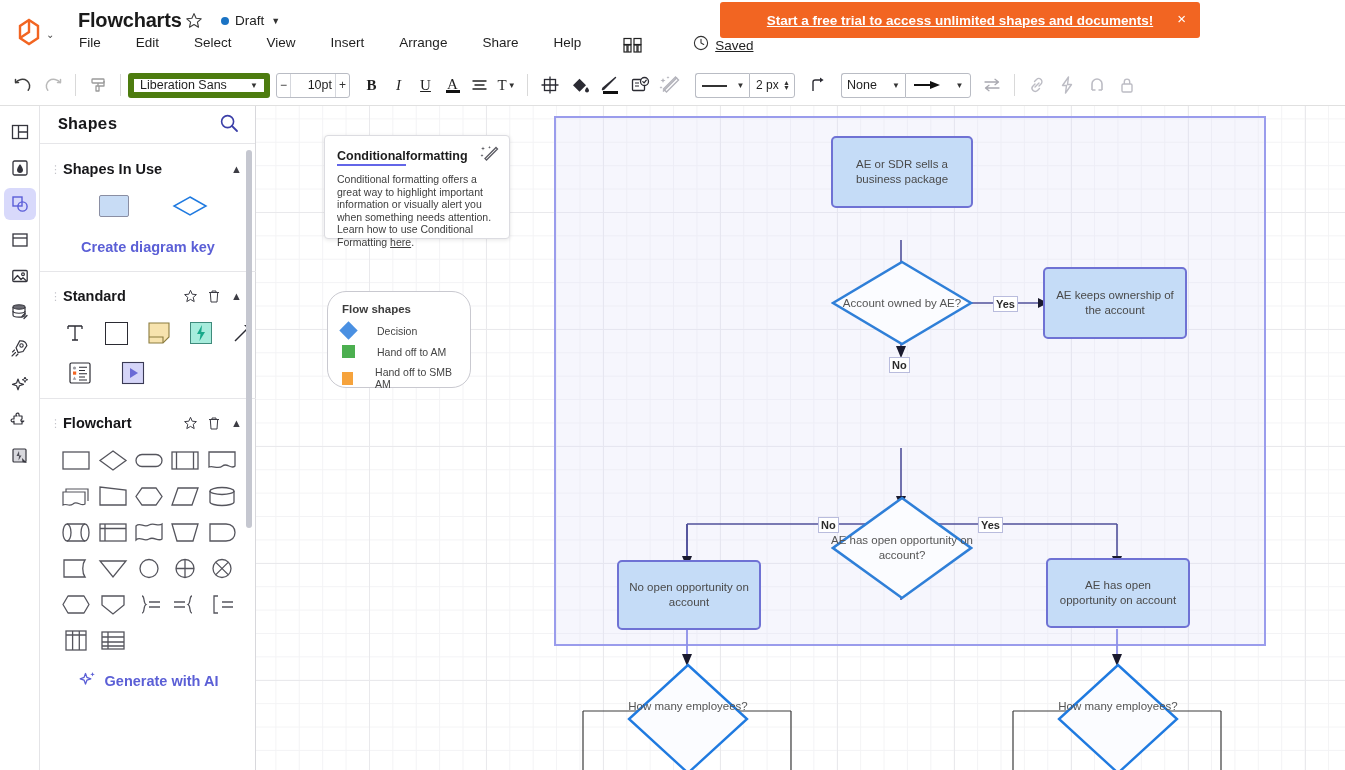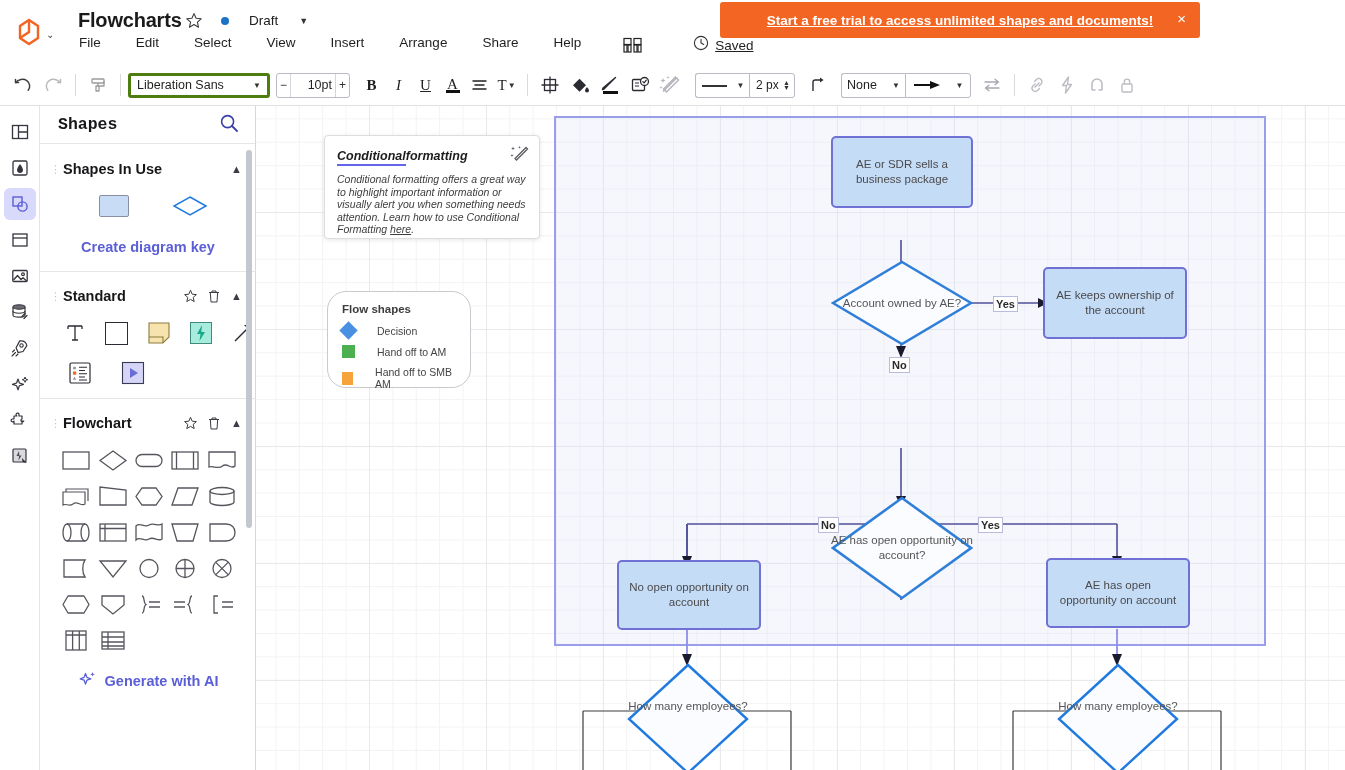--- a/index.html
+++ b/index.html
@@ -13,21 +13,21 @@
   }
   #app { position: relative; width: 1345px; height: 770px; overflow: hidden; }
 
   
   .topbar { position: absolute; left:0; top:0; width:1345px; height:65px; background:#fff; }
   .logo-wrap { position:absolute; left:16px; top:18px; display:flex; align-items:center; gap:4px; }
   .logo { width:26px; height:28px; }
   .logo-caret { font-size:10px; color:#4a4a4a; }
   .doc-title { position:absolute; left:78px; top:9px; font-size:20px; font-weight:bold; color:#1a1a1a; letter-spacing:-0.2px;}
   .star-icon { position:absolute; left:185px; top:12px; width:18px; height:18px; }
-  .status-wrap { position:absolute; left:221px; top:13px; display:flex; align-items:center; gap:20px; }
+  .status-wrap { position:absolute; left:221px; top:13px; display:flex; align-items:center; gap:6px; }
   .status-dot { width:8px; height:8px; border-radius:50%; background:#1a73c4; }
   .status-label { font-size:13.5px; color:#202020; }
   .status-caret { font-size:9px; color:#333; margin-left:1px; }
 
   .menubar { position:absolute; left:79px; top:35px; display:flex; gap:35px; }
   .menu-item { font-size:13.5px; color:#1f1f1f; cursor:default; }
   .menu-icon-btn { margin-left:7px; display:flex; align-items:center; }
   .saved-wrap { margin-left:16px; display:flex; align-items:center; gap:6px; }
   .saved-text { font-size:13.5px; color:#1f1f1f; text-decoration:underline; }
 
@@ -36,21 +36,21 @@
             justify-content:center; }
   .banner-text { color:#fff; font-size:13.5px; font-weight:bold; text-decoration:underline; }
   .banner-close { position:absolute; right:14px; top:9px; color:#fff; font-size:15px; line-height:1; }
 
   
   .toolbar { position:absolute; left:0; top:65px; width:1345px; height:41px;
              background:#fff; border-bottom:1px solid #e0e0e0;
              display:flex; align-items:center; padding-left:8px; }
   .tb-btn { width:30px; height:30px; display:flex; align-items:center; justify-content:center; }
   .tb-sep { width:1px; height:22px; background:#d9d9d9; margin:0 7px; }
-  .font-select { width:142px; height:25px; border:3px solid #4d7c0f; border-radius:3px;
+  .font-select { width:142px; height:25px; border:6px solid #4d7c0f; border-radius:3px;
                  display:flex; align-items:center; padding:0 6px; font-size:12.5px;
                  justify-content:space-between; background:#fff; }
   .size-box { display:flex; align-items:center; height:25px; border:1px solid #b9bcc4;
               border-radius:3px; margin-left:6px; background:#fff; }
   .size-minus, .size-plus { width:13px; text-align:center; font-size:12px; color:#333; }
   .size-val { width:46px; text-align:right; font-size:12.5px; padding-right:3px;
               border-left:1px solid #d5d7dd; border-right:1px solid #d5d7dd; height:100%;
               display:flex; align-items:center; justify-content:flex-end; }
   .fmt-btn { width:27px; height:27px; display:flex; align-items:center; justify-content:center;
              font-size:15px; }
@@ -119,23 +119,23 @@
   .box { background:#c5dcf7; border:2px solid #6f72d4; border-radius:5px; }
   .diamond-wrap { position:absolute; }
   .diamond-wrap svg { position:absolute; left:0; top:0; }
   .diamond-label { position:absolute; inset:0; display:flex; align-items:center;
                    justify-content:center; text-align:center; font-size:11.5px;
                    color:#555; line-height:15px; }
   .edge-label { position:absolute; background:#fff; border:1px solid #b9bcdd;
                 font-size:11px; font-weight:bold; color:#2b2b2b; padding:0px 2px;
                 line-height:14px; }
 
-  .tip-card { position:absolute; left:324px; top:135px; width:216px; height:104px;
+  .tip-card { position:absolute; left:324px; top:135px; width:186px; height:104px;
               background:#fff; border:1px solid #dcdce1; border-radius:4px;
-              box-shadow:0 1px 4px rgba(0,0,0,0.10); padding:10px 12px;font-style:italic; }
+              box-shadow:0 1px 4px rgba(0,0,0,0.10); padding:10px 12px; }
   .tip-title { font-size:12.5px; font-weight:bold; color:#1c1c1c;
                border-bottom:2px solid #6366e8; display:inline-block; padding-bottom:1px; }
   .tip-body { font-size:10.5px; color:#3d3d3d; line-height:12.6px; margin-top:7px; }
   .tip-link { color:#3d3d3d; text-decoration:underline; }
   .tip-wand { position:absolute; right:10px; top:9px; }
 
   .legend-card { position:absolute; left:327px; top:291px; width:144px; height:97px;
                  background:#fff; border:1px solid #c9c9d0; border-radius:7px; padding:11px 14px; }
   .legend-title { font-size:11.5px; font-weight:bold; color:#3d3d3d; margin-bottom:9px; }
   .legend-row { display:flex; align-items:center; gap:22px; margin-bottom:8px; }

